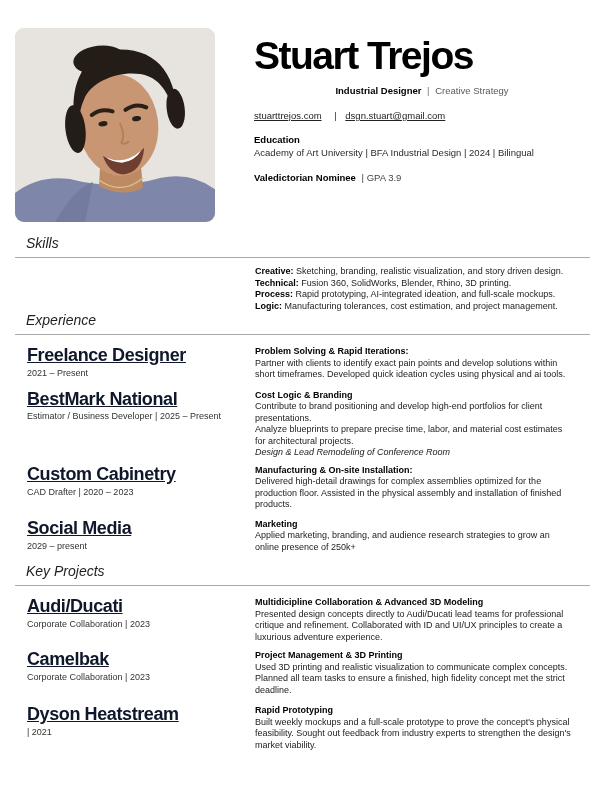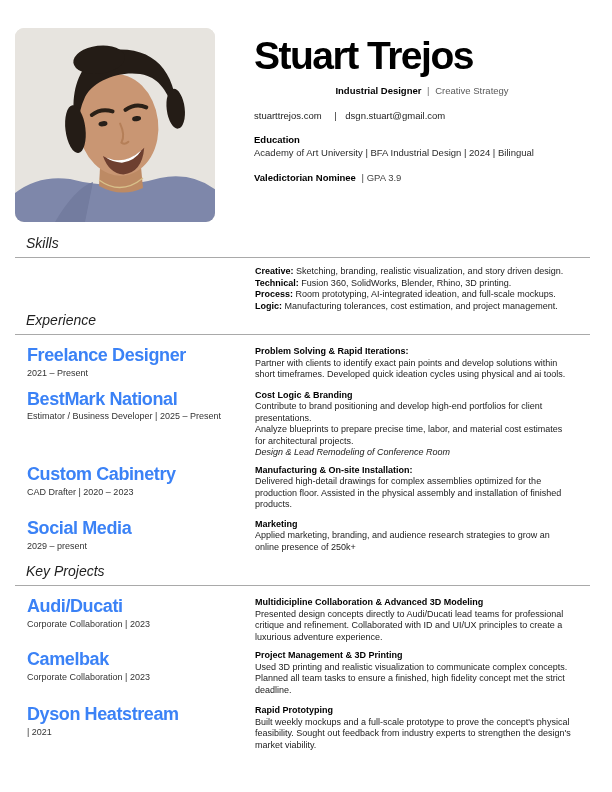--- a/index.html
+++ b/index.html
@@ -31,21 +31,21 @@
     letter-spacing:-1.5px;
     line-height:1.05;
     margin-top:8px;
     color:#000;
   }
   .role-line { margin-top:8px; font-size:9.5px;text-align:center; }
   .role-bold { font-weight:700; color:#000; }
   .role-sep { color:#777; padding:0 3px; }
   .role-rest { color:#5a5a5a; }
   .links-line { margin-top:14px; font-size:9.5px; color:#222; }
-  .link { color:#222; cursor:pointer; }
+  .link { text-decoration:underline; color:#222; cursor:pointer; }
   .links-sep { padding:0 6px 0 10px; color:#333; }
   .edu-label { margin-top:13px; font-size:9.5px; font-weight:700; color:#000; }
   .edu-line { margin-top:2px; font-size:9.5px; color:#2a2a2a; }
   .honor-line { margin-top:14px; font-size:9.5px; }
   .honor-bold { font-weight:700; color:#000; }
   .honor-rest { color:#444; padding-left:3px; }
 
   
   .section-heading {
     font-style:italic;
@@ -67,21 +67,22 @@
   .row { display:flex; }
   .row.mb9 { margin-bottom:9px; }
   .row.mb6 { margin-bottom:6px; }
   .row.mb8 { margin-bottom:8px; }
   .row.mb7 { margin-bottom:7px; }
   .col-left { width:240px; padding-left:12px; flex:0 0 auto; }
   .col-right { width:317px; flex:0 0 auto; }
   .job-title {
     font-size:18px; font-weight:800;
     letter-spacing:-0.4px; line-height:1.1;
-    color:#3b82f6;
+    color:#0f172a;
+    text-decoration:underline;
   }
   .job-meta { font-size:9px; color:#333; margin-top:2px; }
   .desc-title { font-size:9px; font-weight:700; color:#000; line-height:1.28; }
   .desc-body { font-size:9px; color:#222; line-height:1.28; }
   .desc-note { font-size:9px; color:#222; line-height:1.28; font-style:italic; }
 </style>
 </head>
 <body>
 
 <div class="page">
@@ -151,21 +152,21 @@
     <div class="skills-section">
       <div class="section-heading">Skills</div>
       <div class="skills-list">
         <div class="skill-line">
           <span class="skill-label">Creative:</span><span> Sketching, branding, realistic visualization, and story driven design.</span>
         </div>
         <div class="skill-line">
           <span class="skill-label">Technical:</span><span> Fusion 360, SolidWorks, Blender, Rhino, 3D printing.</span>
         </div>
         <div class="skill-line">
-          <span class="skill-label">Process:</span><span> Room prototyping, AI-integrated ideation, and full-scale mockups.</span>
+          <span class="skill-label">Process:</span><span> Rapid prototyping, AI-integrated ideation, and full-scale mockups.</span>
         </div>
         <div class="skill-line">
           <span class="skill-label">Logic:</span><span> Manufacturing tolerances, cost estimation, and project management.</span>
         </div>
       </div>
     </div>
 
     <div>
       <div class="section-heading exp-heading">Experience</div>
       <div class="entries">

